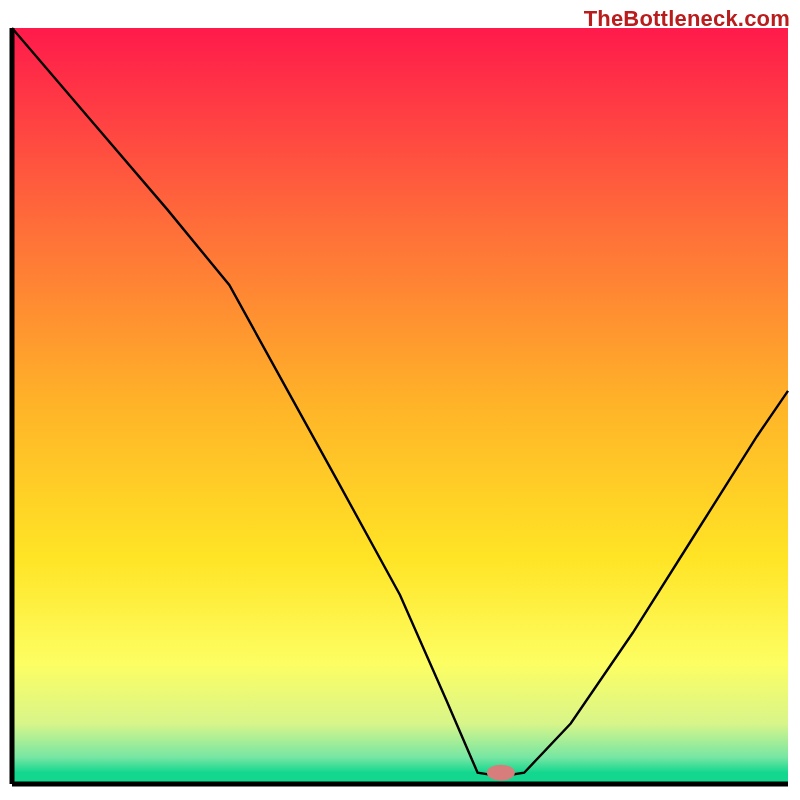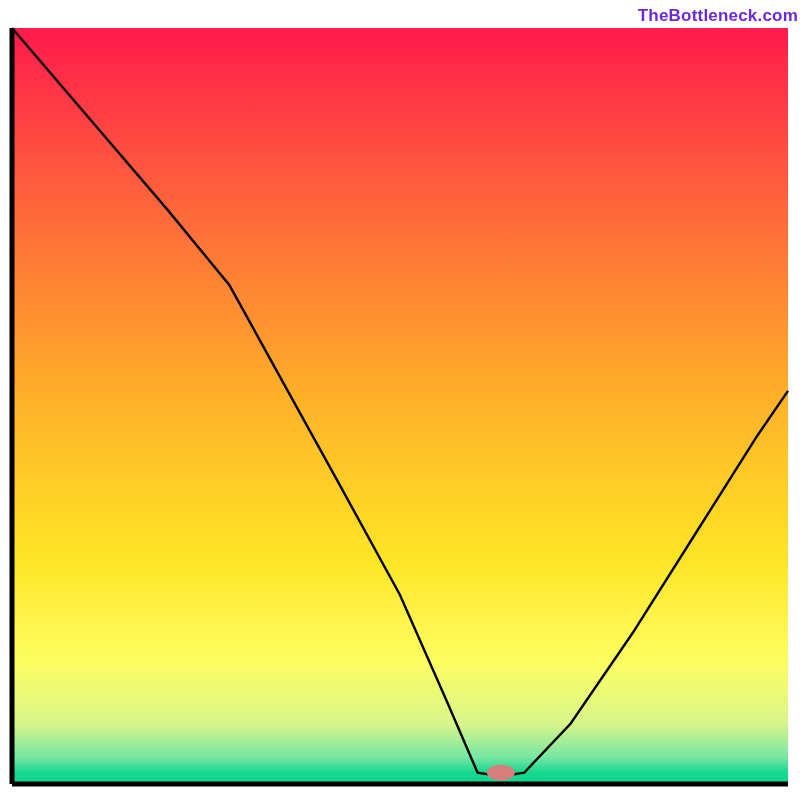--- a/index.html
+++ b/index.html
@@ -11,24 +11,24 @@
     font-family: Arial, Helvetica, sans-serif;
   }
   .chart-wrap {
     position: relative;
     width: 800px;
     height: 800px;
   }
   .watermark {
     position: absolute;
     top: 6px;
-    right: 2px;
-    font-size: 17px;
+    right: 10px;
+    font-size: 22px;
     font-weight: 600;
-    color: #6d28d9;
+    color: #b91c1c;
     letter-spacing: 0.2px;
     user-select: none;
   }
   svg {
     display: block;
   }
 </style>
 </head>
 <body>
 

